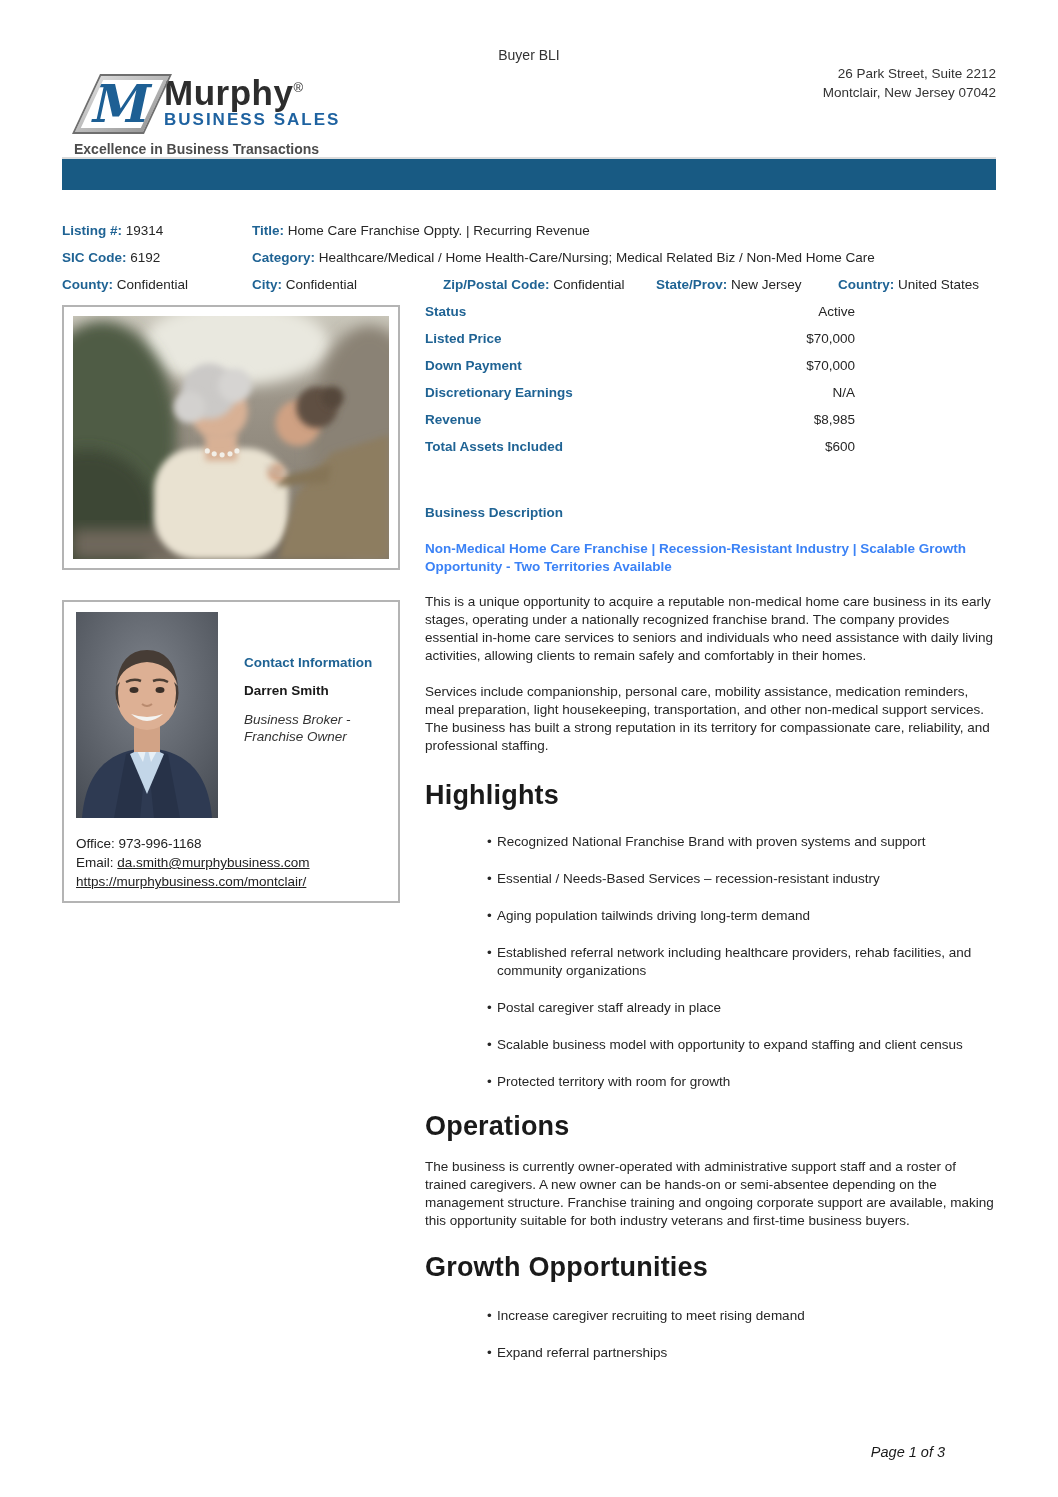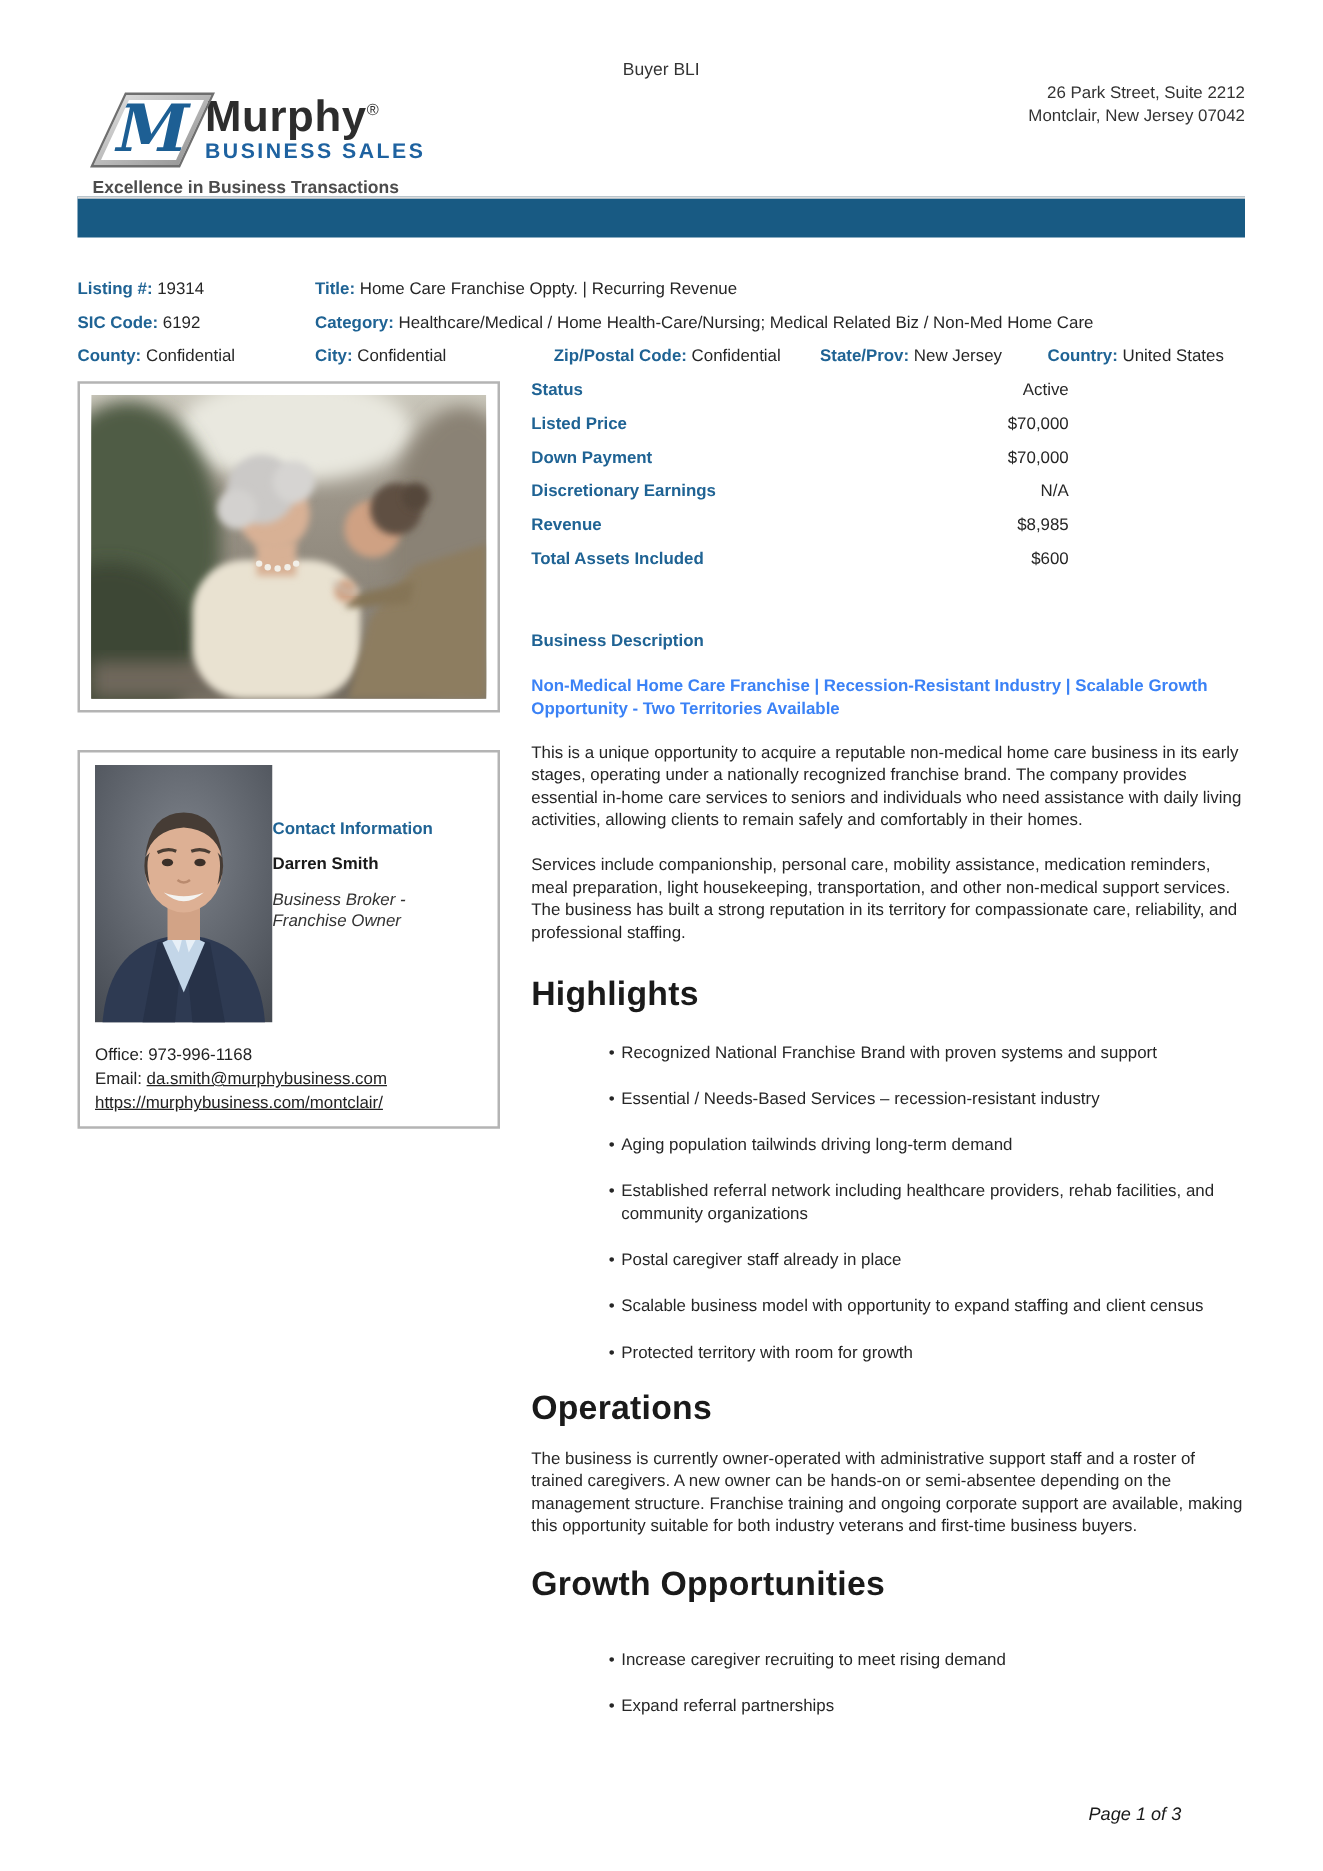--- a/index.html
+++ b/index.html
@@ -48,21 +48,21 @@
 
   
   .left-col { position:absolute; top:305px; left:62px; width:338px; }
   .photo-box { width:338px; height:265px; border:2px solid #b4b4b4; background:#fff; padding:9px; }
   .photo-box svg { width:100%; height:100%; display:block; }
 
   .contact-box { margin-top:30px; width:338px; min-height:303px; border:2px solid #b4b4b4; background:#fff; padding:10px 12px; }
   .contact-top { display:flex; }
   .agent-photo { width:142px; height:206px; flex:0 0 142px; }
   .agent-photo svg { width:100%; height:100%; display:block; }
-  .contact-meta { padding-top:42px; width:150px; }
+  .contact-meta { margin-left:26px; padding-top:42px; width:150px; }
   .contact-heading { font-weight:bold; color:#1f6394; font-size:13.5px; }
   .contact-name { font-weight:bold; color:#1a1a1a; margin-top:10px; }
   .contact-role { font-style:italic; color:#333; margin-top:11px; line-height:17px; }
   .contact-lines { margin-top:16px; line-height:19px; color:#222; }
   .contact-link { color:#222; text-decoration:underline; cursor:pointer; }
 
   
   .right-col { position:absolute; top:303px; left:425px; width:571px; }
 
   .fin-table { width:430px; }
@@ -76,21 +76,21 @@
 
   .h1 { font-size:27px; line-height:31px; font-weight:bold; color:#1a1a1a; margin-top:25px; letter-spacing:0.2px; }
 
   .bullets { margin-top:22px; }
   .bullet { display:flex; margin-bottom:19px; }
   .bullet-dot { flex:0 0 auto; width:10px; margin-left:62px; color:#262626; }
   .bullet-dot::before { content:"•"; }
   .bullet-text { flex:1; max-width:505px; }
 
   .op-para { margin-top:16px; }
-  .growth-bullets { margin-top:36px; }
+  .growth-bullets { margin-top:24px; }
 
   
   .footer { position:absolute; top:1443px; right:113px; font-style:italic; font-size:14.5px; color:#1a1a1a; }
 </style>
 </head>
 <body>
 
 <div class="page">
 
   <div class="doc-label">Buyer BLI</div>

